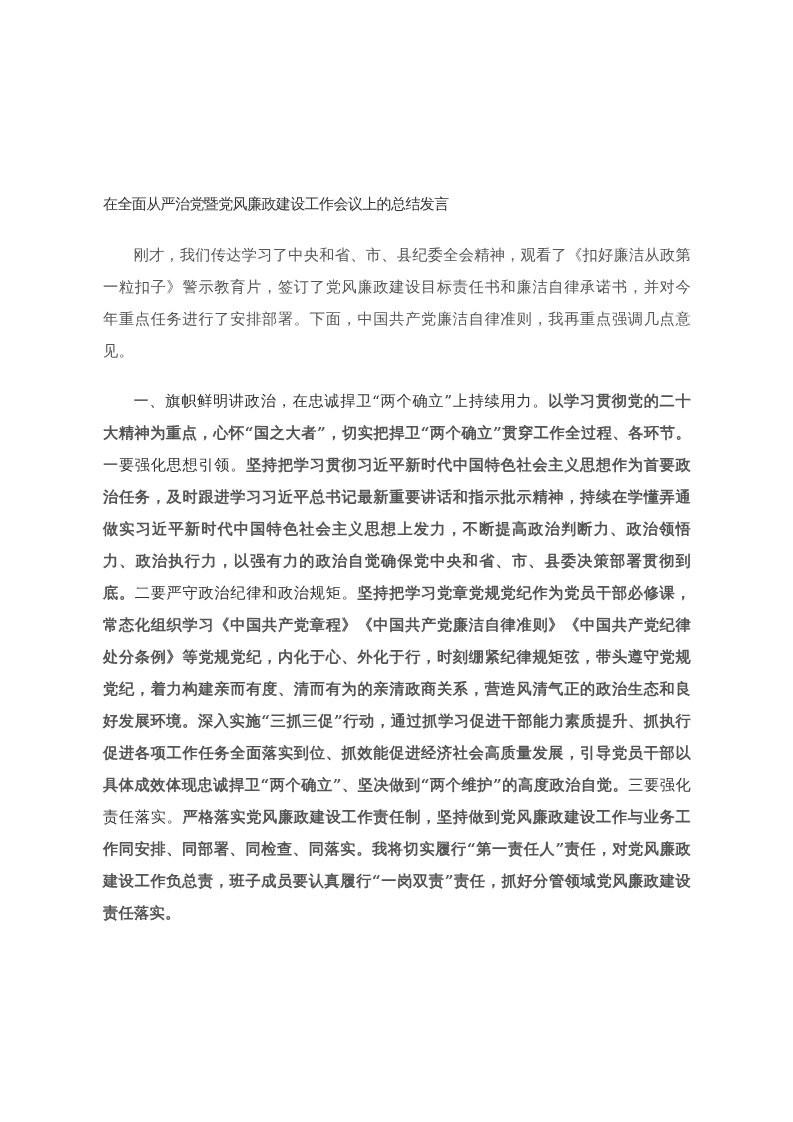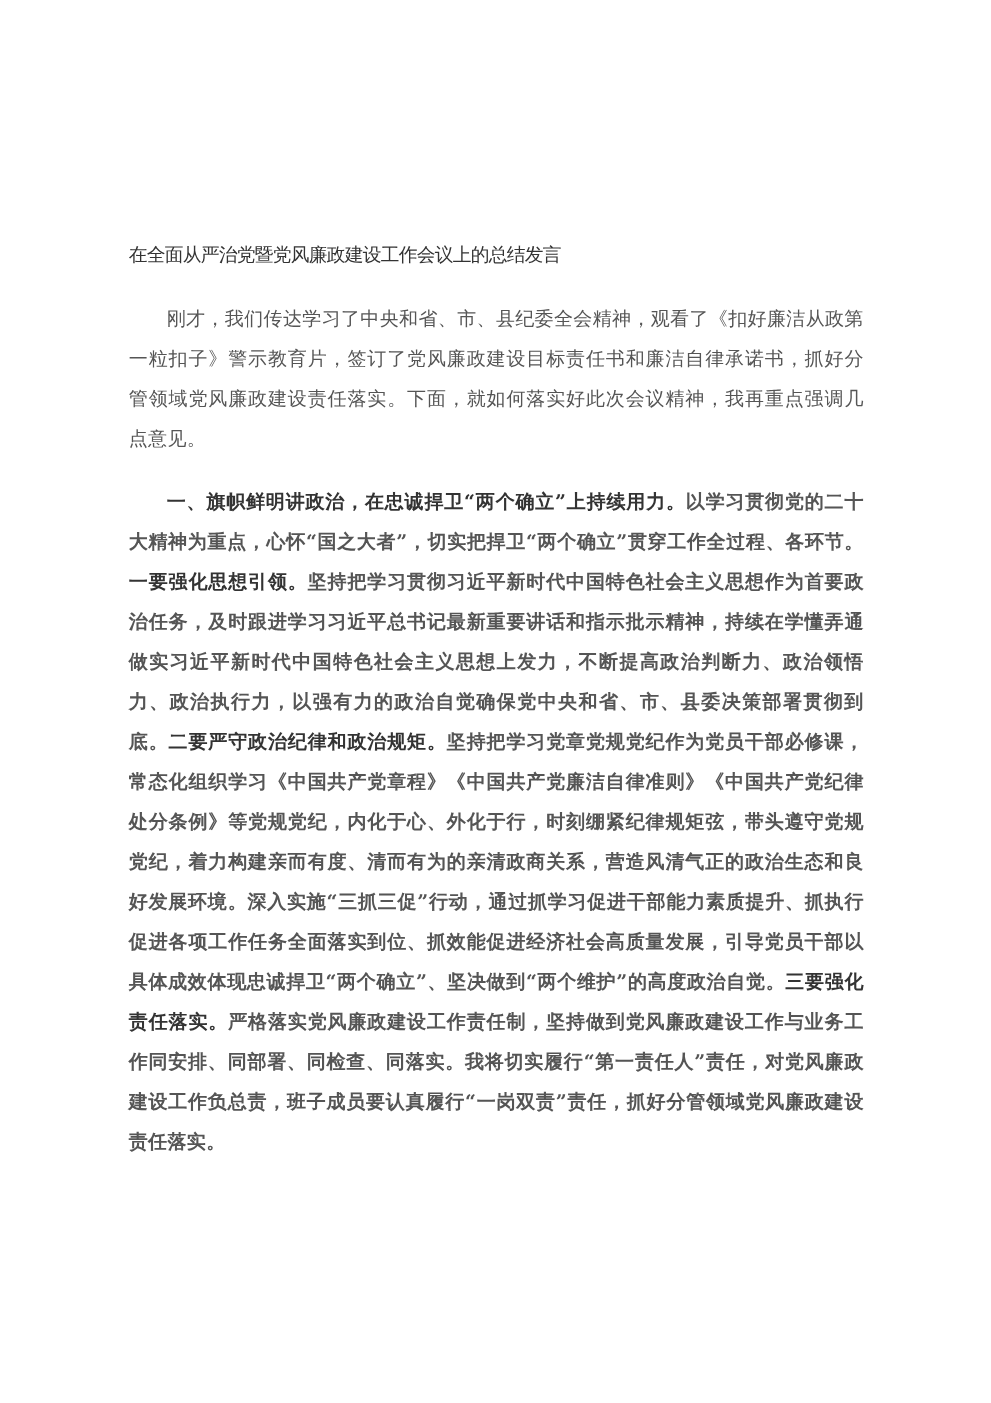--- a/index.html
+++ b/index.html
@@ -3,25 +3,25 @@
 <meta charset="utf-8">
 <style>
   html, body { margin: 0; padding: 0; background: #ffffff; }
   body { width: 793px; height: 1122px; position: relative; overflow: hidden;
          font-family: "DejaVu Serif", "Liberation Serif", serif; color: #555555; }
   .page { position: absolute; left: 103px; top: 154px; width: 588px; margin-top: 37px; }
   .title { font-size: 15px; line-height: 26px; color: #333333; margin: 0 0 22px 0;
            font-family: "DejaVu Sans", "Liberation Sans", sans-serif; letter-spacing: -0.6px; }
   .para { font-size: 15.2px; line-height: 32px; margin: 0 0 18px 0; text-indent: 2em;
           text-align: justify; letter-spacing: 0.3px; }
-  .b { font-weight: bold; color: #333333; }
+  .b { font-weight: normal; color: #333333; }
   .n { font-weight: bold; }
 </style>
 </head>
 <body>
 
 <div class="page">
   <div class="title">在全面从严治党暨党风廉政建设工作会议上的总结发言</div>
 
-  <p class="para"><span>刚才，我们传达学习了中央和省、市、县纪委全会精神，观看了《扣好廉洁从政第一粒扣子》警示教育片，签订了党风廉政建设目标责任书和廉洁自律承诺书，抓好分管领域党风廉政建设责任落实。下面，就如何落实好此次会议精神，我再重点强调几点意见。</span></p>
+  <p class="para"><span>刚才，我们传达学习了中央和省、市、县纪委全会精神，观看了《扣好廉洁从政第一粒扣子》警示教育片，签订了党风廉政建设目标责任书和廉洁自律承诺书，并对今年重点任务进行了安排部署。下面，中国共产党廉洁自律准则，我再重点强调几点意见。</span></p>
 
   <p class="para"><span class="b">一、旗帜鲜明讲政治，在忠诚捍卫“两个确立”上持续用力。</span><span class="n">以学习贯彻党的二十大精神为重点，心怀“国之大者”，切实把捍卫“两个确立”贯穿工作全过程、各环节。</span><span class="b">一要强化思想引领。</span><span class="n">坚持把学习贯彻习近平新时代中国特色社会主义思想作为首要政治任务，及时跟进学习习近平总书记最新重要讲话和指示批示精神，持续在学懂弄通做实习近平新时代中国特色社会主义思想上发力，不断提高政治判断力、政治领悟力、政治执行力，以强有力的政治自觉确保党中央和省、市、县委决策部署贯彻到底。</span><span class="b">二要严守政治纪律和政治规矩。</span><span class="n">坚持把学习党章党规党纪作为党员干部必修课，常态化组织学习《中国共产党章程》《中国共产党廉洁自律准则》《中国共产党纪律处分条例》等党规党纪，内化于心、外化于行，时刻绷紧纪律规矩弦，带头遵守党规党纪，着力构建亲而有度、清而有为的亲清政商关系，营造风清气正的政治生态和良好发展环境。深入实施“三抓三促”行动，通过抓学习促进干部能力素质提升、抓执行促进各项工作任务全面落实到位、抓效能促进经济社会高质量发展，引导党员干部以具体成效体现忠诚捍卫“两个确立”、坚决做到“两个维护”的高度政治自觉。</span><span class="b">三要强化责任落实。</span><span class="n">严格落实党风廉政建设工作责任制，坚持做到党风廉政建设工作与业务工作同安排、同部署、同检查、同落实。我将切实履行“第一责任人”责任，对党风廉政建设工作负总责，班子成员要认真履行“一岗双责”责任，抓好分管领域党风廉政建设责任落实。</span></p>
 </div>
 
 </body></html>

